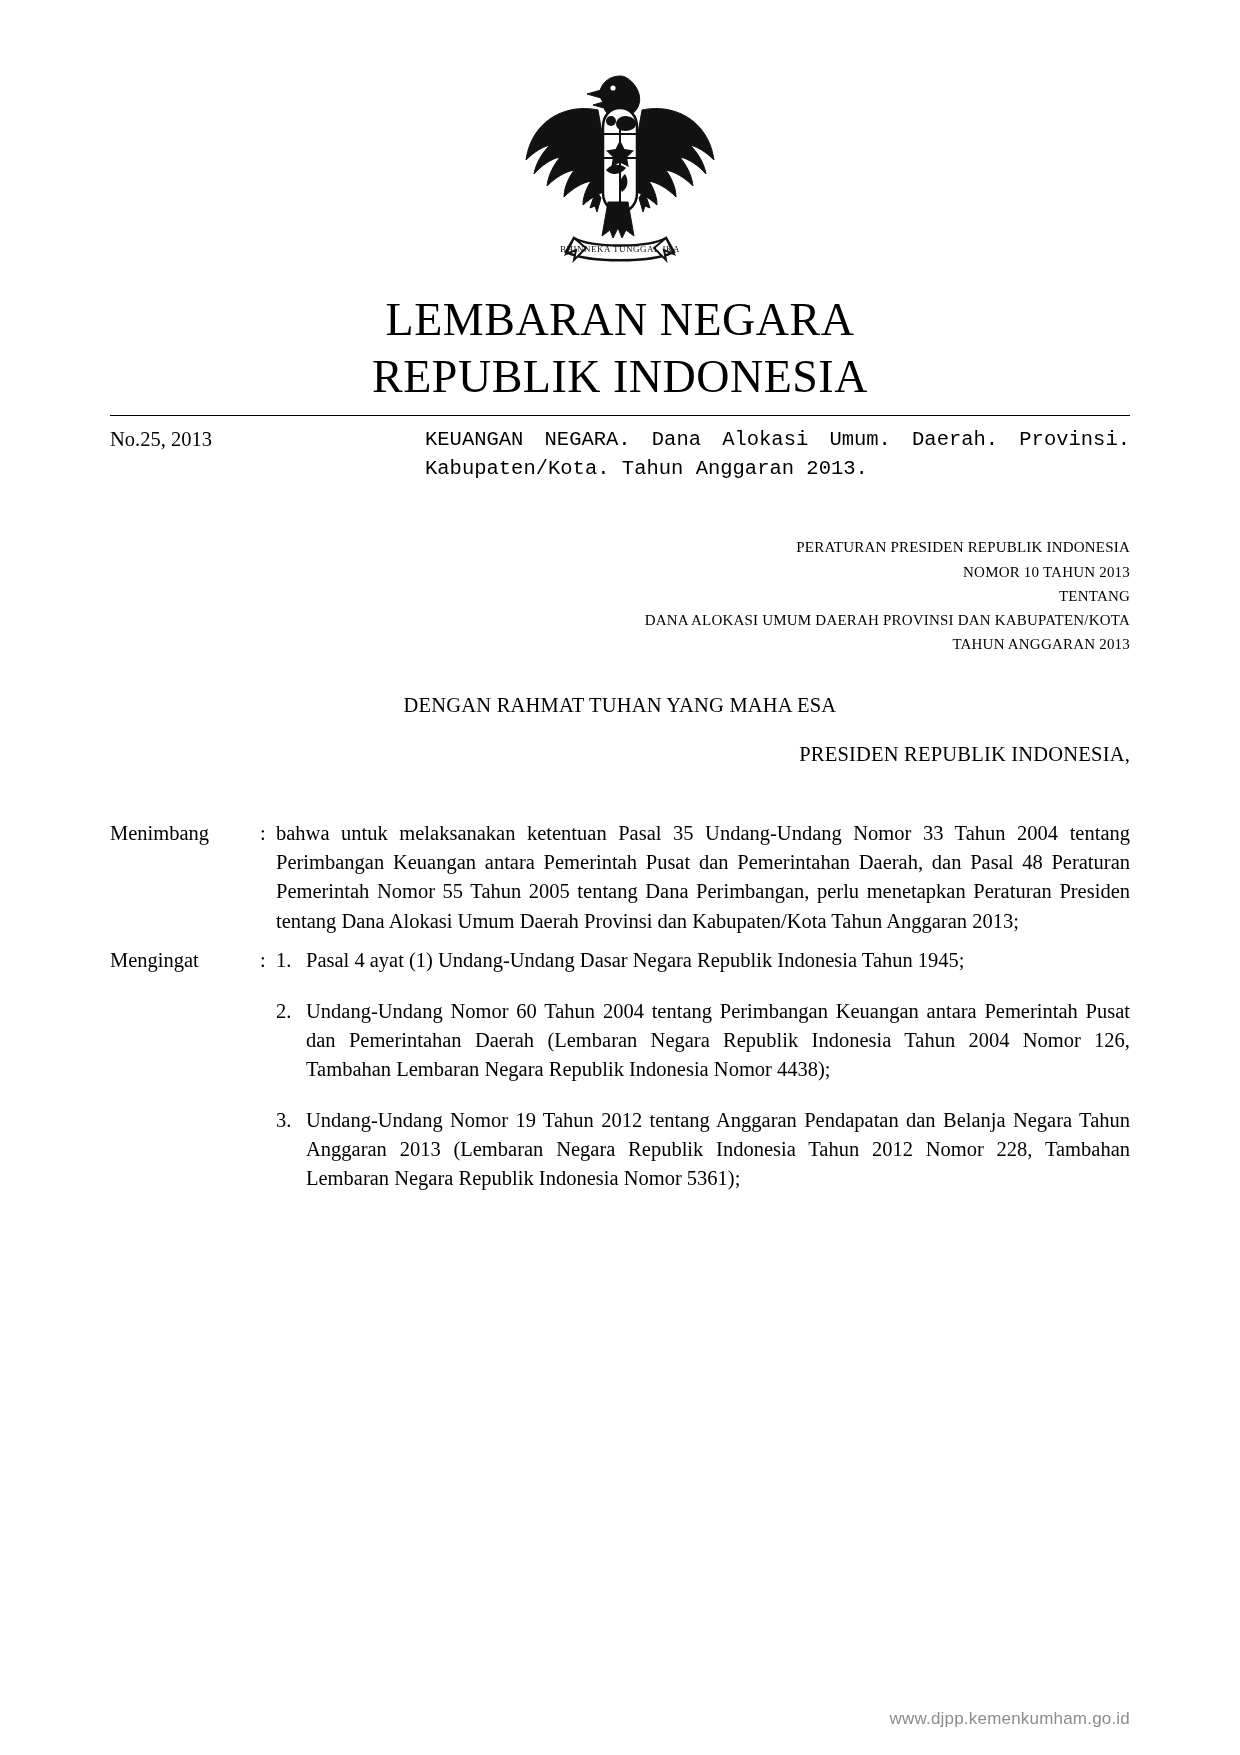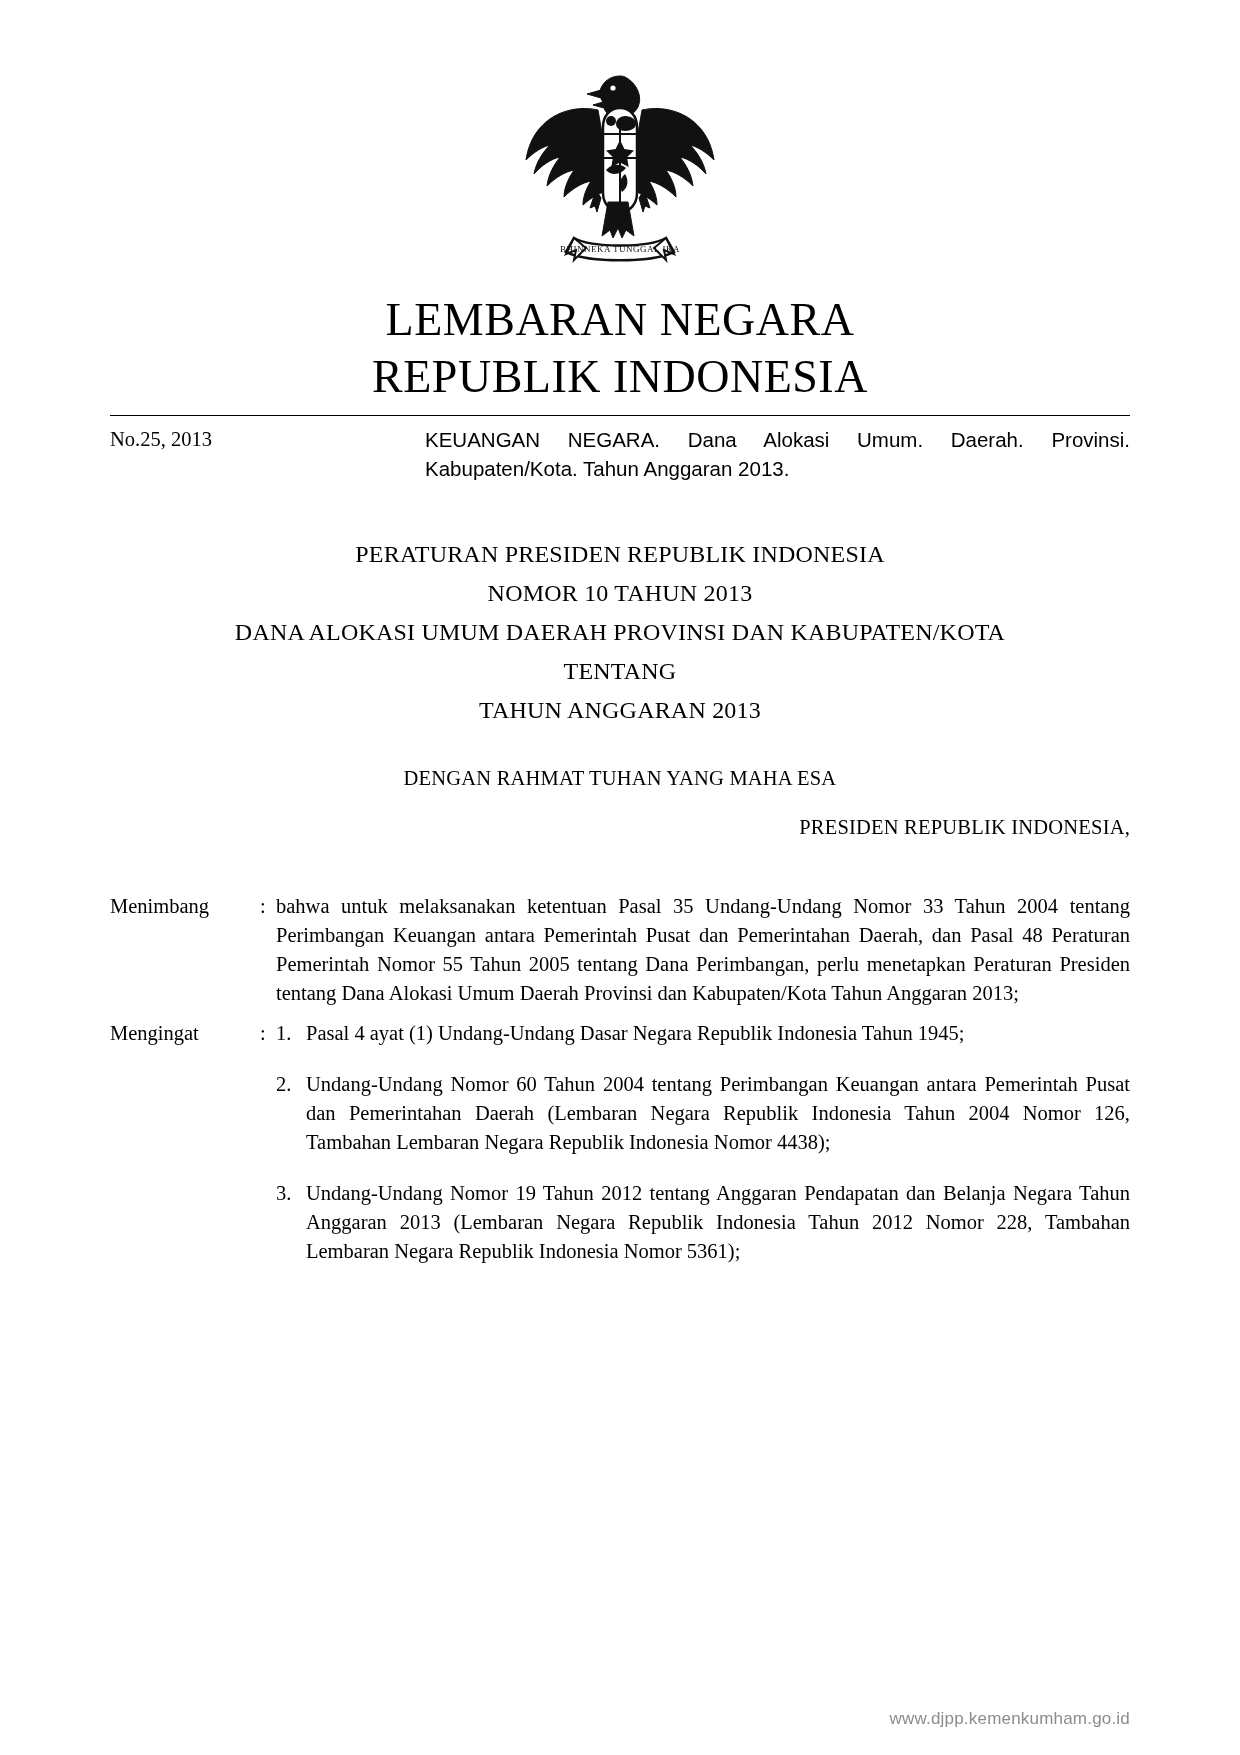--- a/index.html
+++ b/index.html
@@ -61,28 +61,28 @@
   }
   .head-no {
     width: 285px;
     flex: 0 0 285px;
     font-family: "Liberation Serif", serif;
   }
   .head-subject {
     flex: 1 1 auto;
     text-align: justify;
     text-align-last: left;
-    font-family: Liberation Sans, sans-serif;
+    font-family: Liberation Mono, monospace;
   }
 
   
   .title-block {
     margin-top: 52px;
-    text-align: center;
-    font-size: 24px;
+    text-align: right;
+    font-size: 15px;
     line-height: 1.62;
     letter-spacing: 0.2px;
   }
   .title-block div { white-space: nowrap; }
 
   .enactment {
     margin-top: 32px;
     text-align: center;
     font-size: 20.5px;
     line-height: 1.62;
@@ -194,22 +194,22 @@
   <hr class="rule">
 
   <div class="head-row">
     <div class="head-no">No.25, 2013</div>
     <div class="head-subject">KEUANGAN NEGARA. Dana Alokasi Umum. Daerah. Provinsi. Kabupaten/Kota. Tahun Anggaran 2013.</div>
   </div>
 
   <div class="title-block">
     <div>PERATURAN PRESIDEN REPUBLIK INDONESIA</div>
     <div>NOMOR 10 TAHUN 2013</div>
+    <div>TENTANG</div>
     <div>DANA ALOKASI UMUM DAERAH PROVINSI DAN KABUPATEN/KOTA</div>
-    <div>TENTANG</div>
     <div>TAHUN ANGGARAN 2013</div>
   </div>
 
   <div class="enactment">
     <div>DENGAN RAHMAT TUHAN YANG MAHA ESA</div>
     <div class="line2">PRESIDEN REPUBLIK INDONESIA,</div>
   </div>
 
   <div class="clauses">
 

